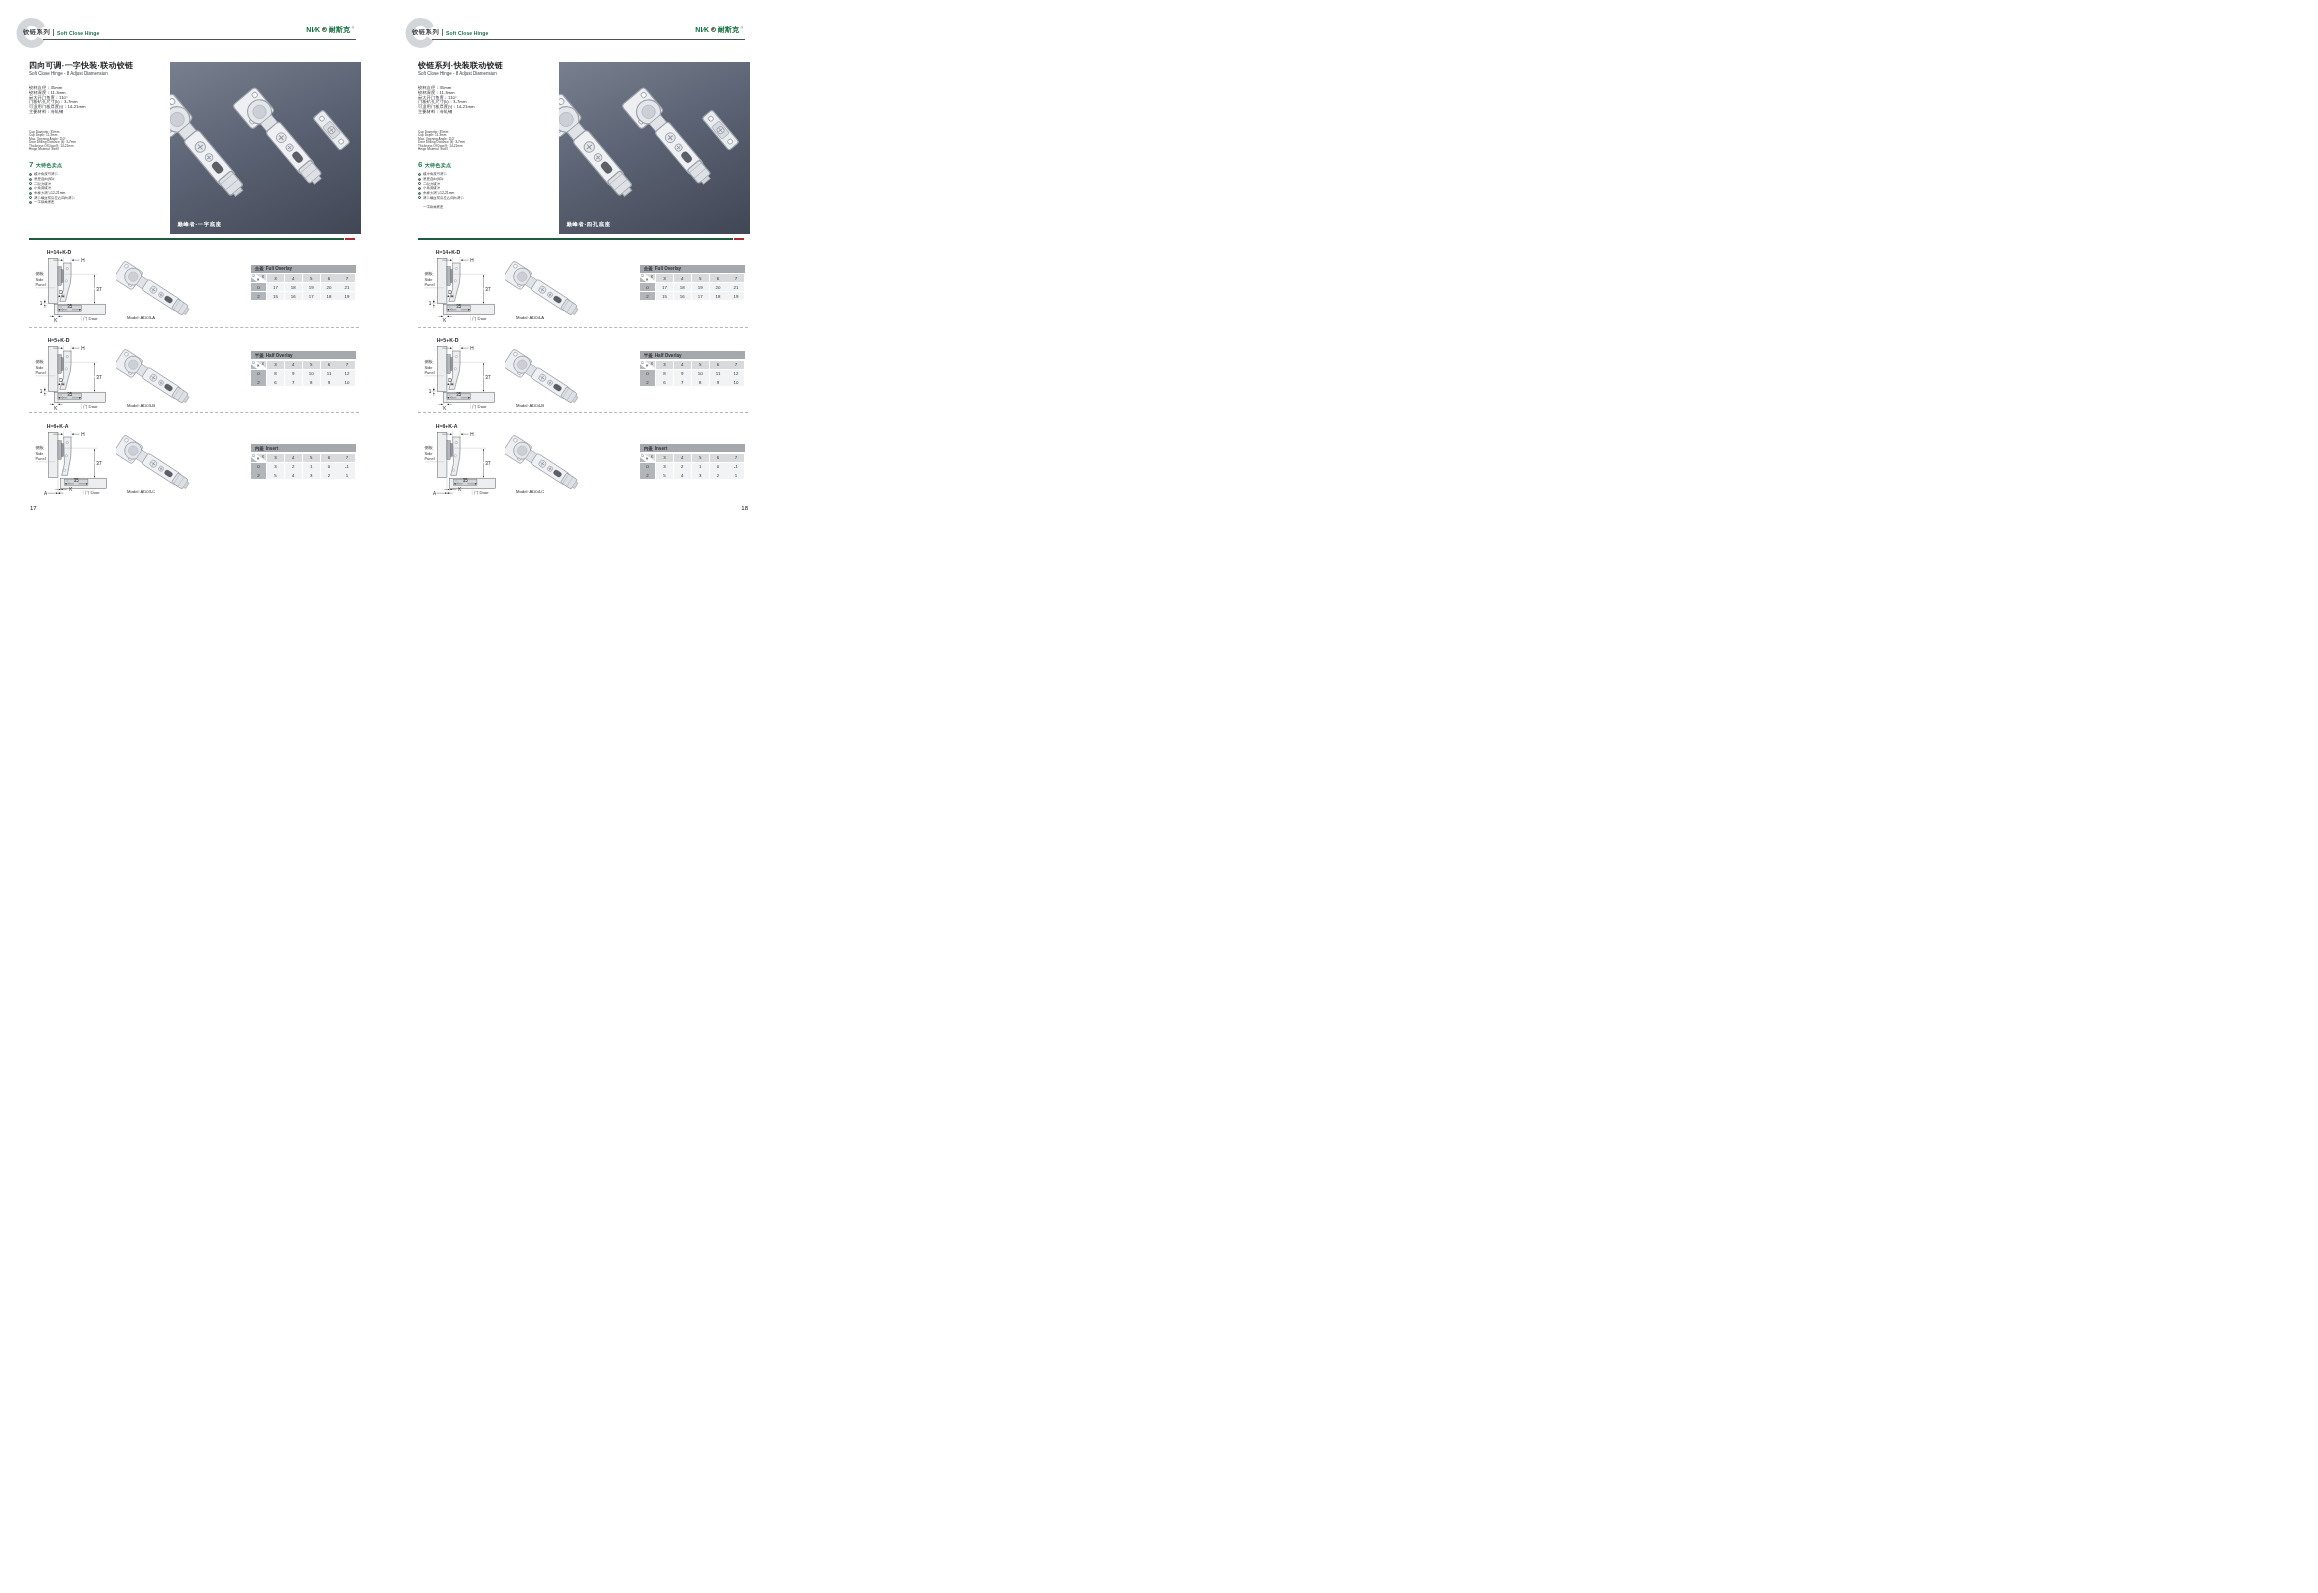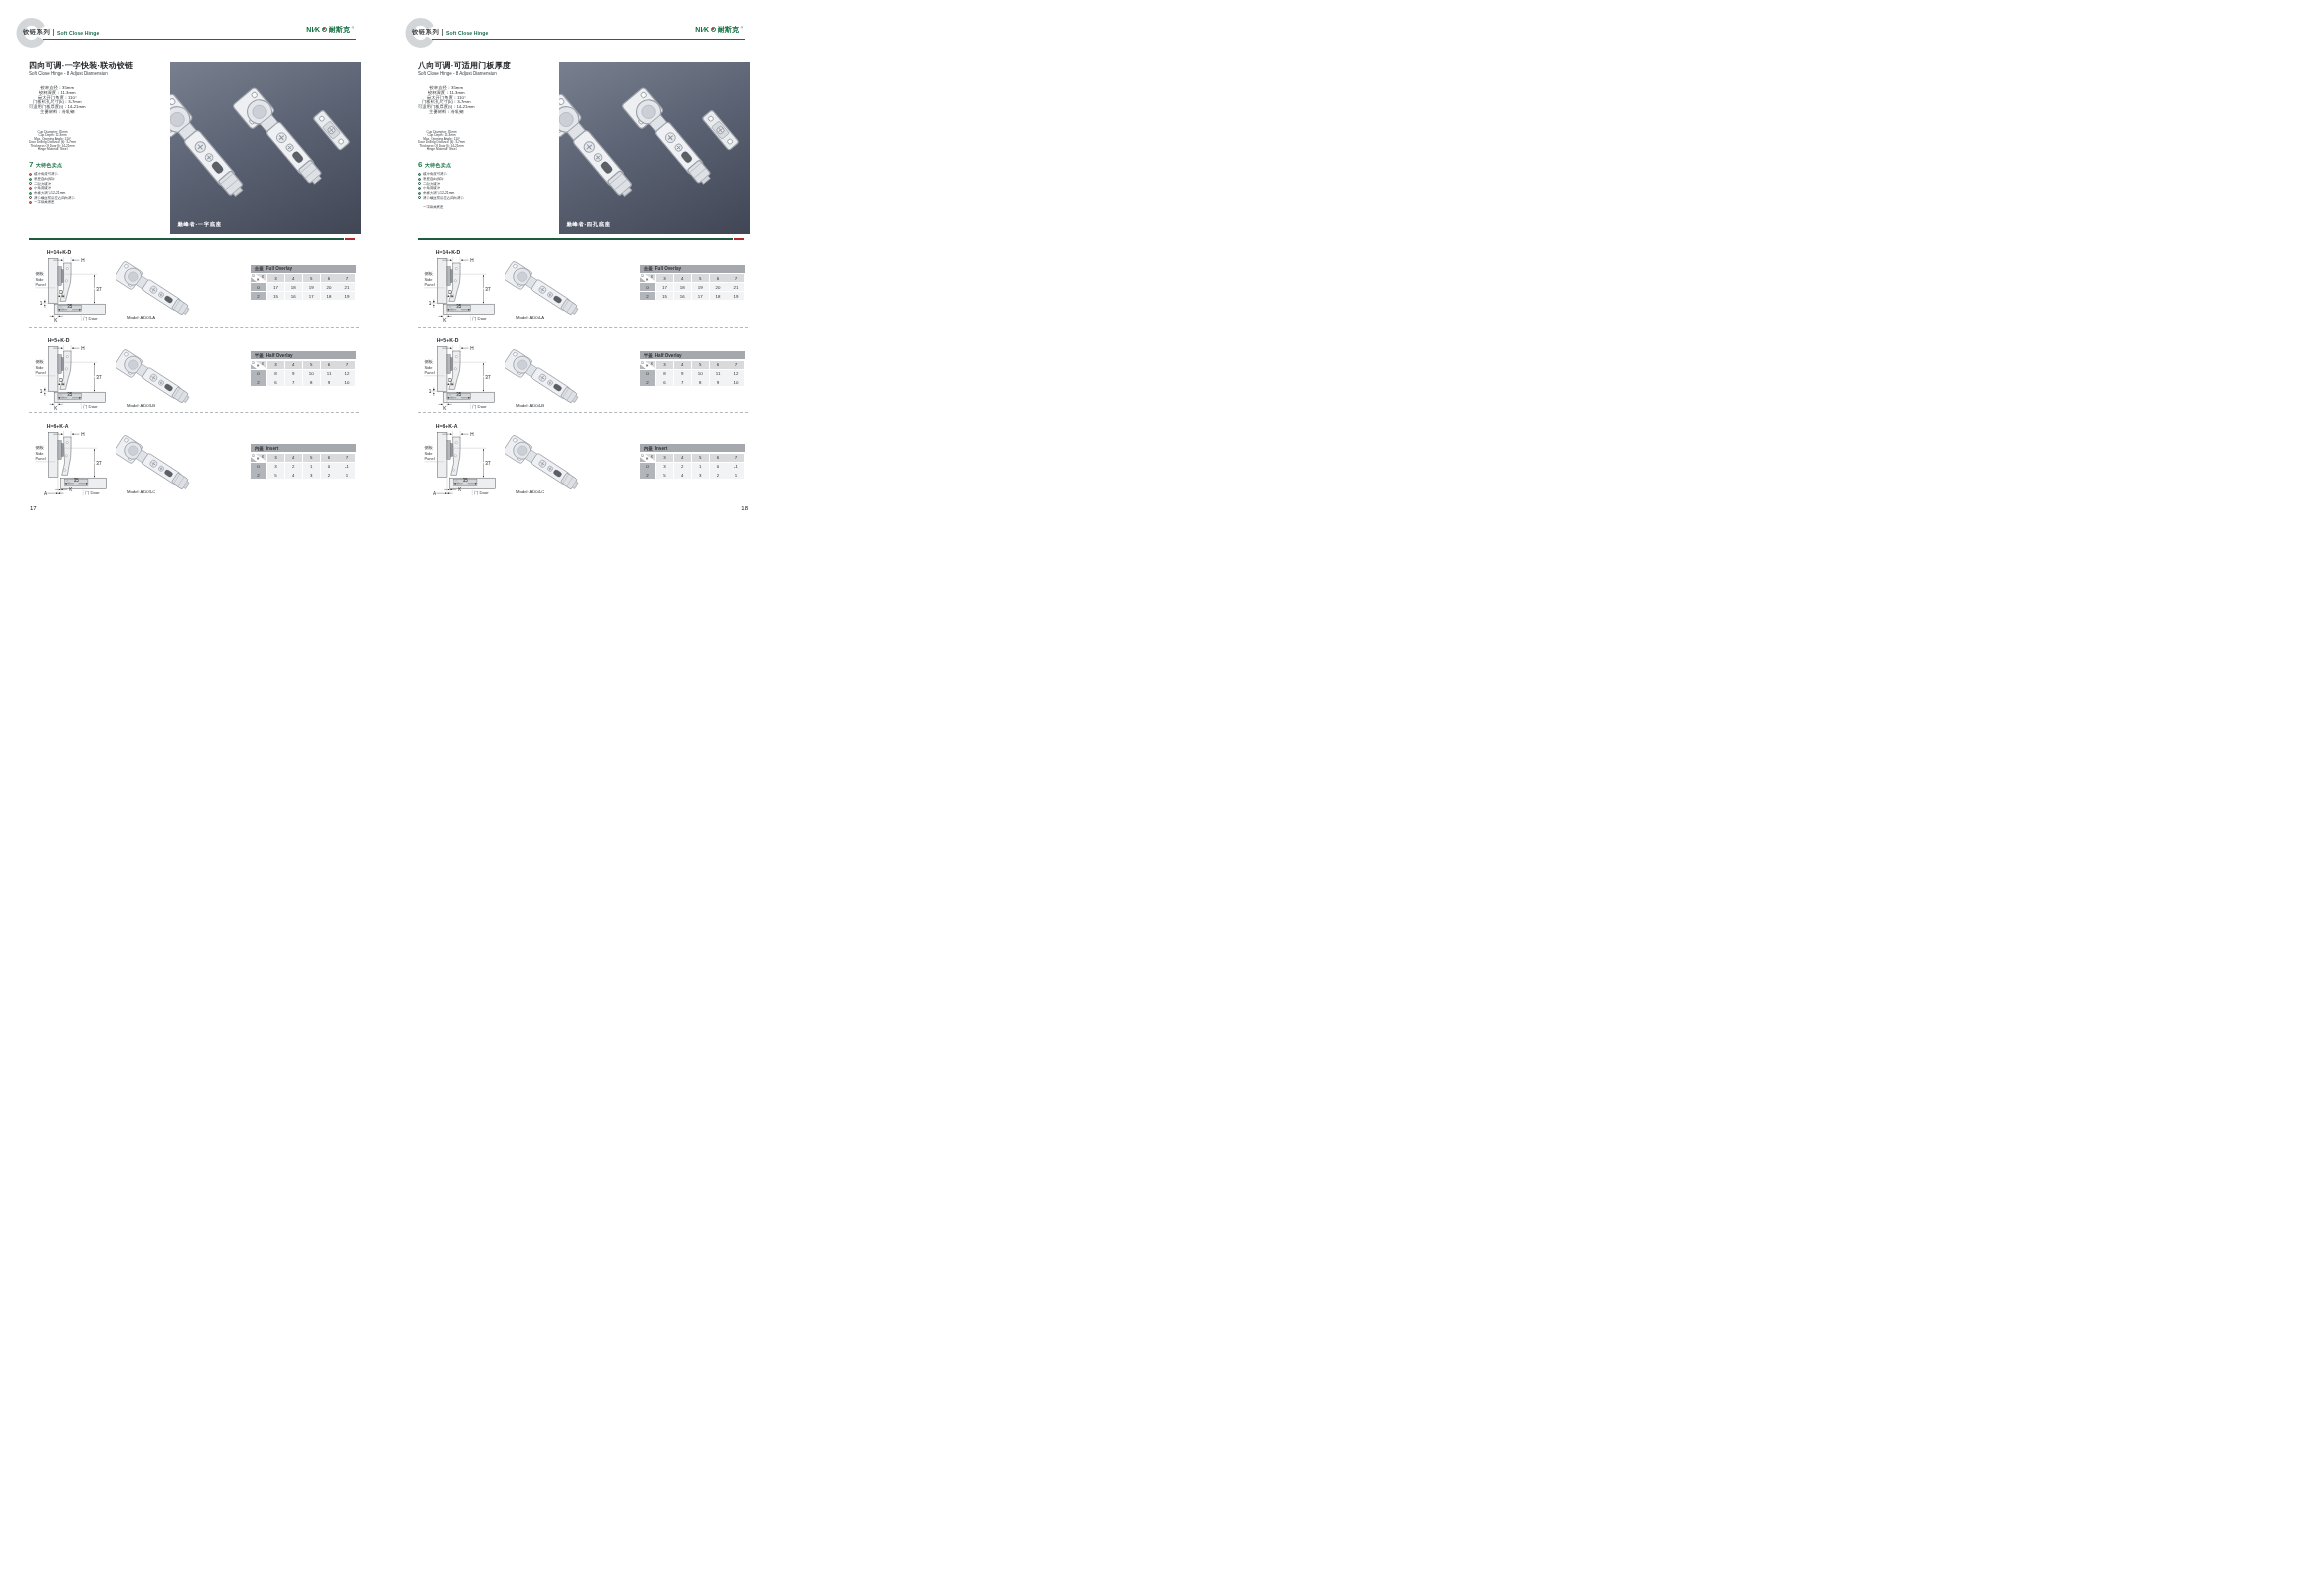--- a/index.html
+++ b/index.html
@@ -1,16 +1,16 @@
 <!DOCTYPE html>
 <html style="font-size:7.4px"><head>
 <meta charset="utf-8">
 <style>
   html,body{margin:0;padding:0;background:#fff;font-family:"Liberation Sans","DejaVu Sans",sans-serif;color:#2b2e31;}
-  .sheet{position:relative;width:778px;height:531px;background:#fff;display:flex;overflow:hidden;text-align:center;}
+  .sheet{position:relative;width:778px;height:531px;background:#fff;display:flex;overflow:hidden;}
   .page{position:relative;flex:0 0 389px;height:531px;background:#fff;}
   .each,.trow{display:contents;}
 
   
   .ring{position:absolute;left:16px;top:15px;}
   .hdr{position:absolute;left:23px;top:28px;display:flex;align-items:center;gap:3.2px;white-space:nowrap;}
   .t-cn{font-size:6.3px;font-weight:700;letter-spacing:0.5px;color:#3e4247;}
   .t-sep{width:0.5px;height:6.5px;background:#6b7075;}
   .t-en{font-size:5.1px;font-weight:600;color:#1e6b50;letter-spacing:0.1px;}
   .hdr-rule{position:absolute;left:43px;right:33px;top:39px;height:0.9px;background:#4b5054;}
@@ -469,21 +469,21 @@
       <span class="t-en">Soft Close Hinge</span>
     </div>
     <div class="hdr-rule"></div>
     <div class="logo">
       <span class="logo-latin">NI∕K</span>
       <span class="logo-o"></span>
       <span class="logo-cn">耐斯克</span>
       <span class="logo-reg">®</span>
     </div>
 
-    <h1 class="title-cn">八向可调·可适用门板厚度</h1>
+    <h1 class="title-cn">铰链系列·快装联动铰链</h1>
     <div class="title-en">Soft Close Hinge - 8 Adjust Diamension</div>
     <div class="specs specs-cn">
 
     <div class="spec-line">铰杯直径：35mm</div>
         <div class="spec-line">铰杯深度：11.3mm</div>
         <div class="spec-line">最大开门角度：110°</div>
         <div class="spec-line">门板钻孔尺寸(k)：3-7mm</div>
         <div class="spec-line">可适用门板厚度(t)：14-21mm</div>
         <div class="spec-line">主要材料：冷轧钢</div>
       </div>

